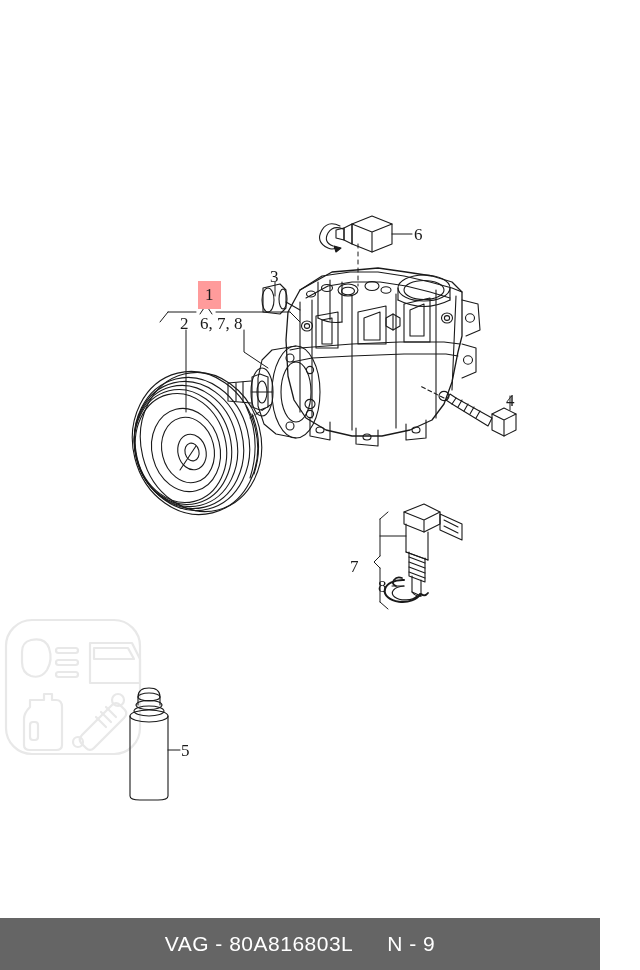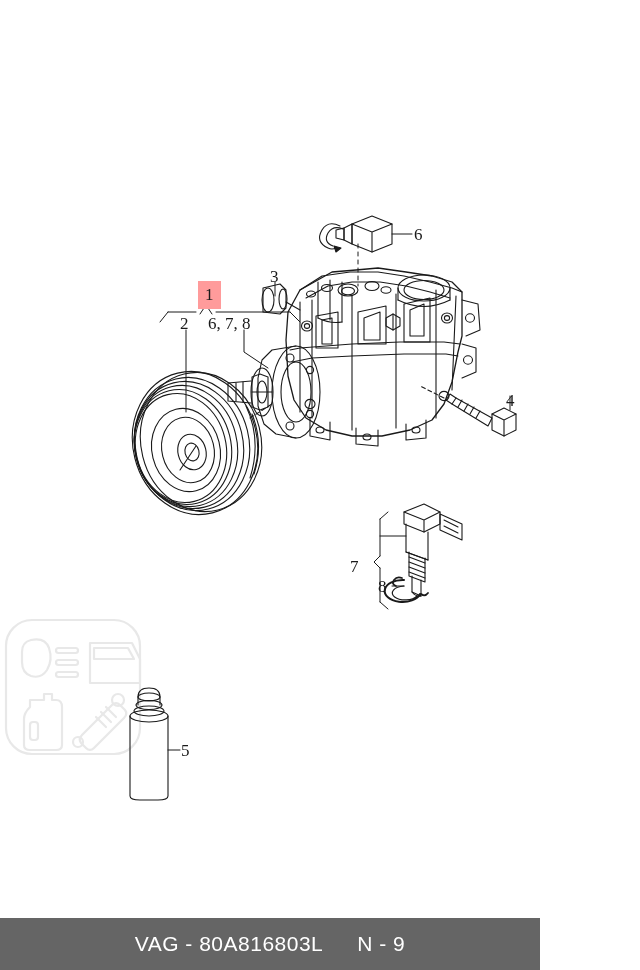--- a/index.html
+++ b/index.html
@@ -48,21 +48,21 @@
     font-size:17px;
     line-height:1;
     padding:5px 7px 6px 7px;
     white-space:nowrap;
   }
 
   
   #footer{
     position:absolute;
     left:0;bottom:0;
-    width:540px;height:52px;
+    width:600px;height:52px;
     background:#656565;
     display:flex;
     align-items:center;
     justify-content:center;
     gap:34px;
   }
   #footer .ftxt{
     color:#ffffff;
     font-family:"Liberation Sans", sans-serif;
     font-size:21px;
@@ -316,21 +316,21 @@
 
     </g>
   </svg>
 
   <div class="layer">
 
     <div class="lbl-hl" style="left:198px;top:281px;">1</div>
 
     <div class="lbl big" style="left:180px;top:315px;">2</div>
 
-    <div class="lbl big" style="left:208px;top:315px;">6, 7, 8</div>
+    <div class="lbl big" style="left:200px;top:315px;">6, 7, 8</div>
 
     <div class="lbl big" style="left:270px;top:268px;">3</div>
 
     <div class="lbl big" style="left:506px;top:392px;">4</div>
 
     <div class="lbl big" style="left:181px;top:742px;">5</div>
 
     <div class="lbl big" style="left:414px;top:226px;">6</div>
 
     <div class="lbl big" style="left:350px;top:558px;">7</div>

